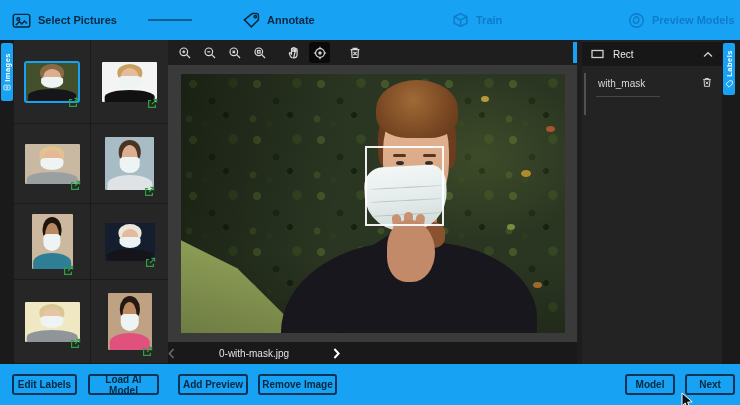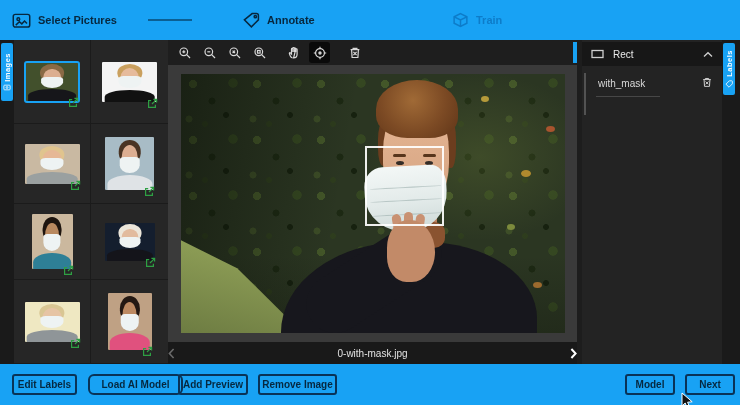--- a/index.html
+++ b/index.html
@@ -52,21 +52,21 @@
                display:flex; align-items:center; padding-left:6px; gap:4px; }
   .tool-btn{ width:21px; height:21px; display:flex; align-items:center; justify-content:center;
              border-radius:3px; cursor:pointer; }
   .tool-btn svg{ stroke:#d9d9d9; fill:none; stroke-width:1.2; }
   .tool-btn.active{ background:#0a0a0a; }
   .tool-gap{ width:6px; }
   .cv-scroll{ position:absolute; right:0; top:2px; width:4px; height:21px; background:#18a2f4; }
   .viewport{ position:absolute; left:0; top:25px; width:409px; height:277px;
              display:flex; align-items:center; justify-content:center; }
   .filebar{ position:absolute; left:0; bottom:0; width:409px; height:22px; background:#191919;
-            display:flex; align-items:center; justify-content:space-between; gap:44px; }
+            display:flex; align-items:center; justify-content:flex-start; gap:44px; }
   .filebar .fname{ color:#e2e2e2; font-size:10px; }
   .nav-arrow{ display:flex; align-items:center; cursor:pointer; }
   .nav-arrow svg{ fill:none; stroke-width:1.6; }
   .nav-prev svg{ stroke:#6a6a6a; }
   .nav-next svg{ stroke:#ffffff; stroke-width:2; }
   
   .photo{ position:relative; width:384px; height:259px; overflow:hidden; background:#2b3622; }
   .hedge{ position:absolute; inset:0; background-color:#2b3622;
     background-image:
       radial-gradient(circle 7px at 12px 10px, rgba(72,92,42,.85) 55%, transparent 62%),
@@ -155,20 +155,27 @@
       </svg>
       <span>Annotate</span>
     </div>
     <div class="step disabled" style="left:452px">
       <svg width="17" height="16" viewBox="0 0 16 15">
         <path d="M8 1.5 14 4.5v6L8 13.5 2 10.5v-6z"></path>
         <path d="M2 4.5 8 7.5l6-3M8 7.5v6"></path>
       </svg>
       <span>Train</span>
     </div>
+    <div class="step disabled" style="left:628px">
+      <svg width="17" height="17" viewBox="0 0 16 16">
+        <circle cx="8" cy="8" r="6.4"></circle>
+        <path d="M8 4.2c2.1 1.6 2.7 3.4 1.7 5.1-1 1.6-3.4 1.8-4.3.3-.9-1.5.4-3.9 2.6-5.4z"></path>
+      </svg>
+      <span>Preview Models</span>
+    </div>
   </div>
 
   <div class="left-strip">
     <div class="vtab" id="images-tab">
       <span class="vtext">Images</span>
       <svg width="8" height="7" viewBox="0 0 10 9">
         <rect x="1" y="1.5" width="8" height="6" rx="1"></rect>
           <circle cx="5" cy="4.5" r="1.2"></circle>
       </svg>
     </div>
@@ -443,21 +450,21 @@
       <span class="vtext">Labels</span>
       <svg width="8" height="8" viewBox="0 0 10 10">
         <path d="M5.4 1h3a.8.8 0 0 1 .8.8v3L5 9 1.2 5.2z"></path>
       </svg>
     </div>
   </div>
 
   <div class="footer">
     <div id="footer-actions">
         <button class="fbtn" style="left: 12px; width: 65px;">Edit Labels</button>
-        <button class="fbtn" style="left: 88px; width: 95px; border-radius: 6px;">Load AI Model</button>
+        <button class="fbtn" style="left: 88px; width: 71px;">Load AI Model</button>
         <button class="fbtn" style="left: 178px; width: 70px;">Add Preview</button>
         <button class="fbtn" style="left: 258px; width: 79px;">Remove Image</button>
       </div>
     <button class="fbtn" style="left:625px;width:50px">Model</button>
     <button class="fbtn" style="left:685px;width:50px">Next</button>
   </div>
 
   <div class="cursor">
     <svg width="13" height="18" viewBox="0 0 13 18">
       <path d="M1 1l0 13 3.2-3 2 5 2.4-1-2-4.8 4.6-.4z" fill="#111" stroke="#fff" stroke-width="1"></path>

